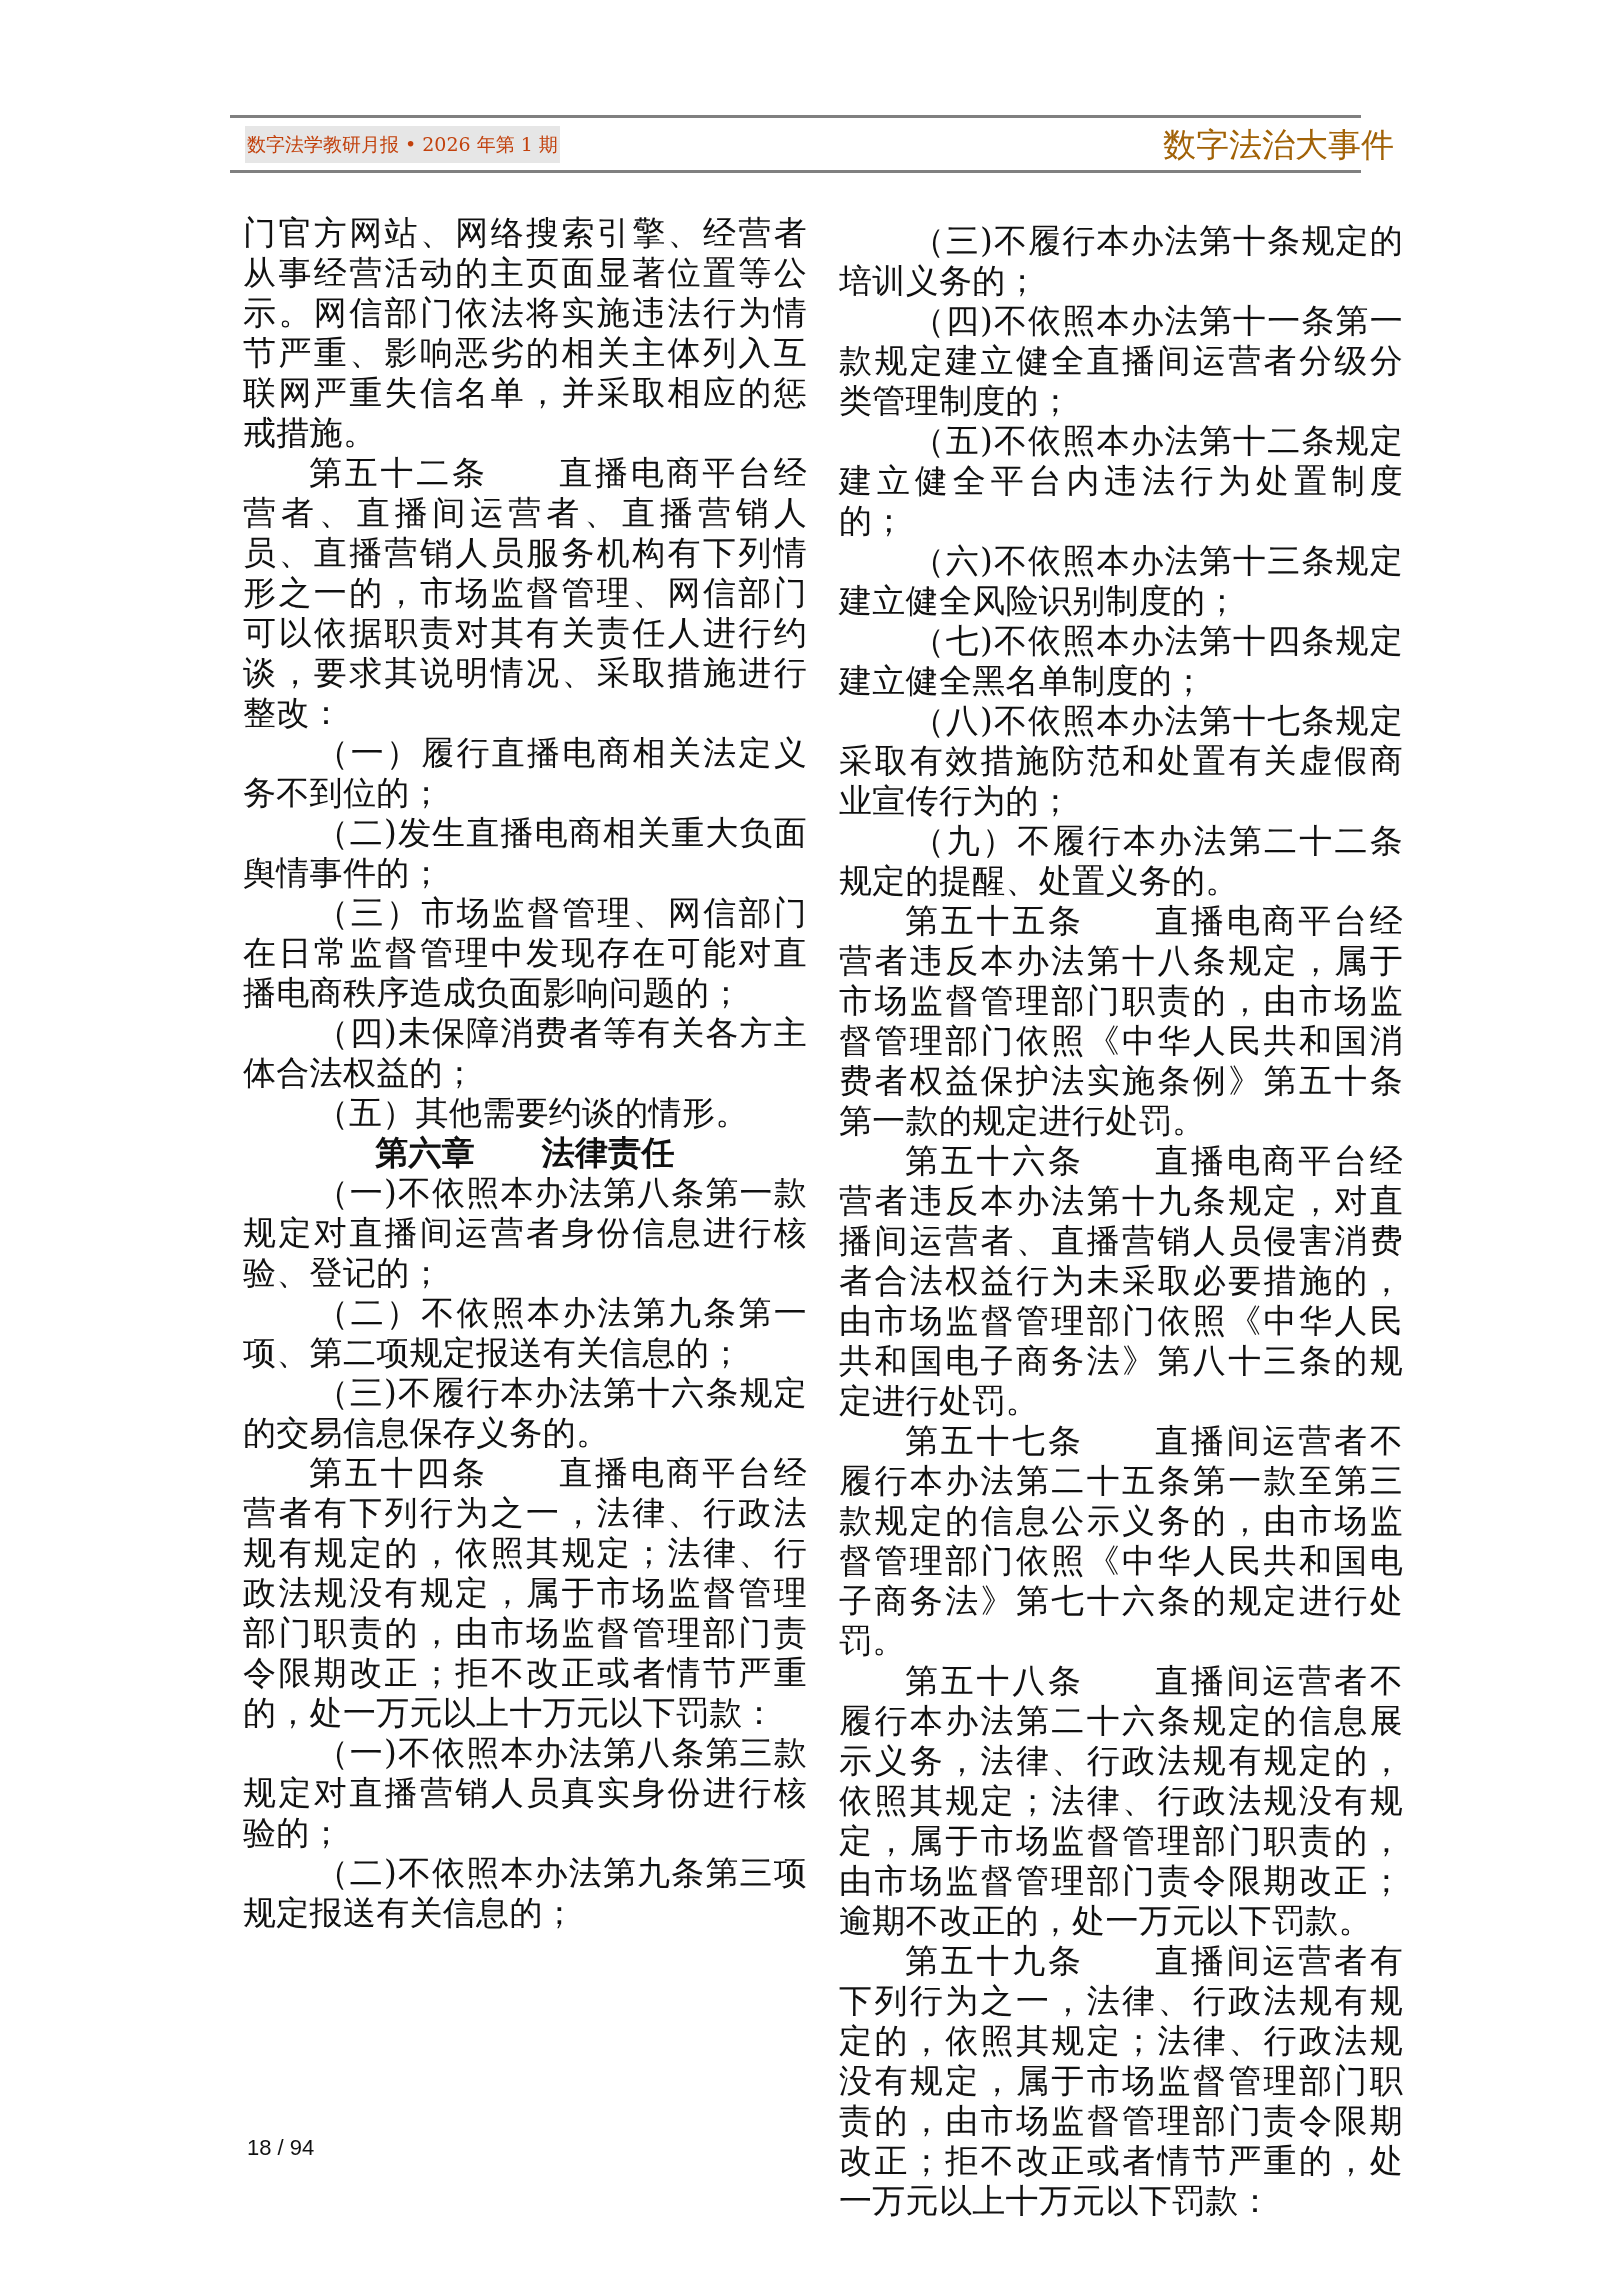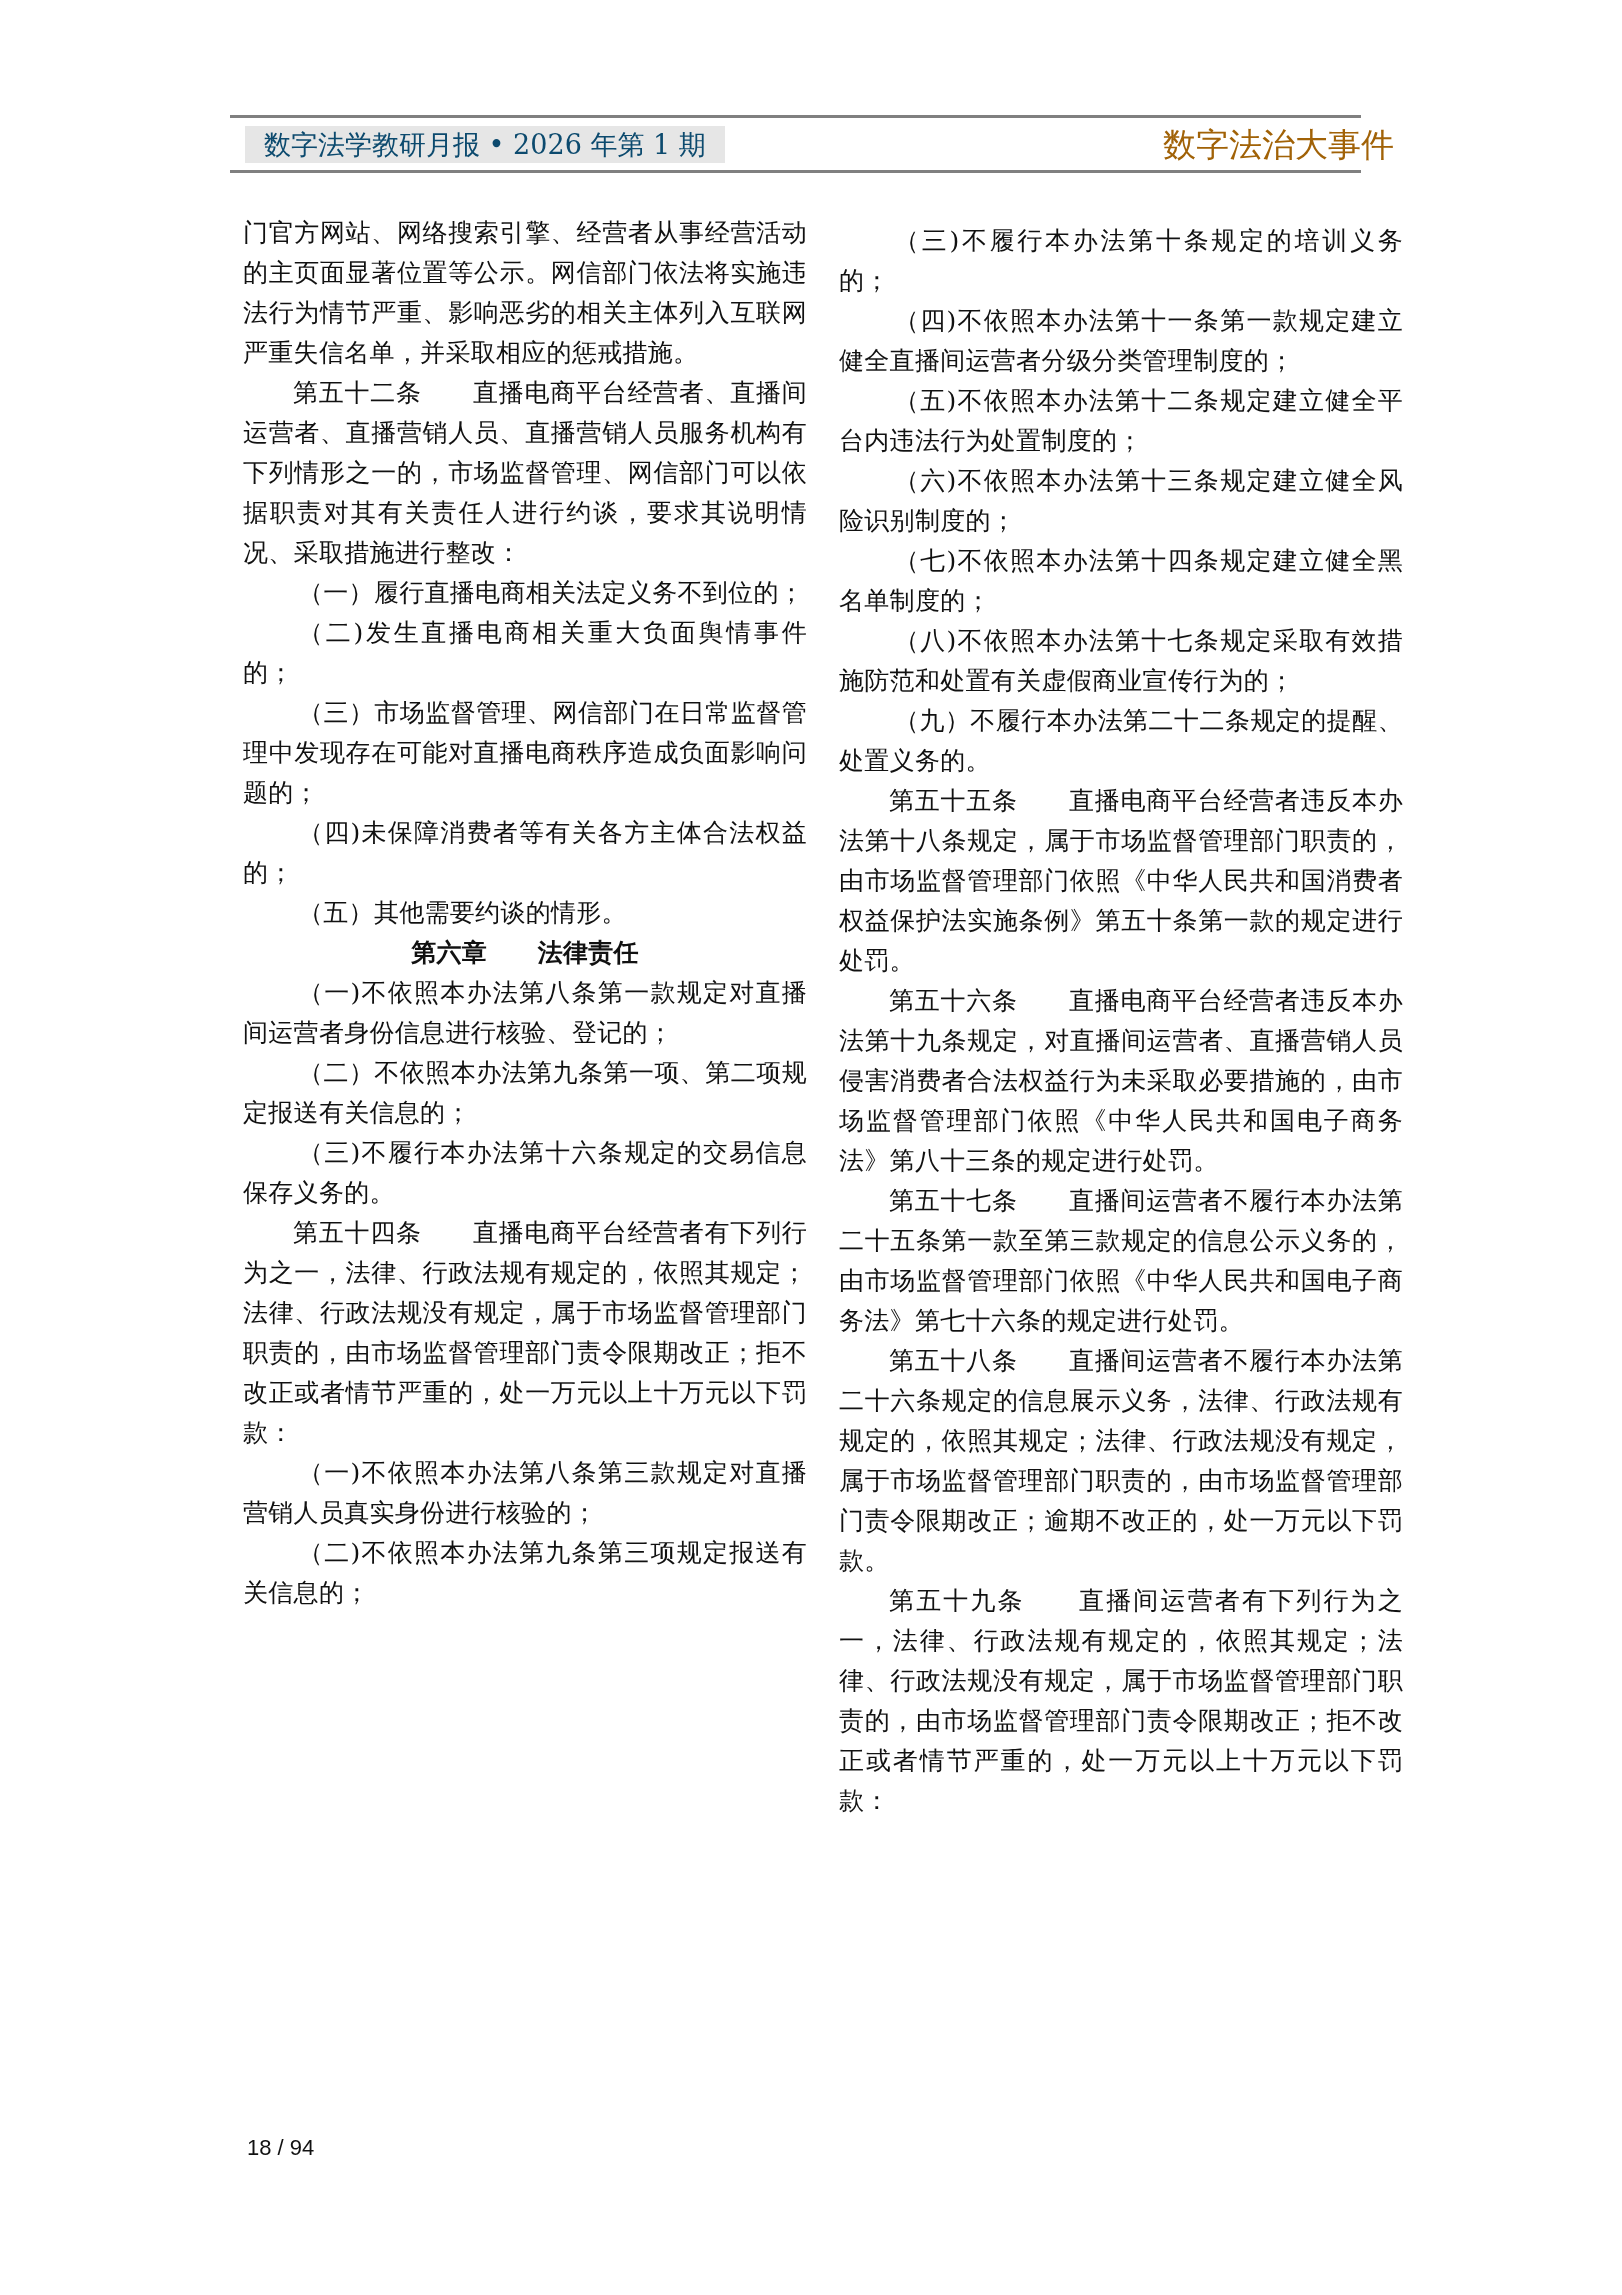--- a/index.html
+++ b/index.html
@@ -1,29 +1,29 @@
 <!DOCTYPE html>
 <html style="font-size:10.5px"><head>
 <meta charset="utf-8">
 <style>
   html, body { margin: 0; padding: 0; background: #ffffff; }
   body { width: 1623px; height: 2295px; position: relative; overflow: hidden;
          font-family: "DejaVu Serif", "Liberation Serif", serif; color: #111; }
   .rule { position: absolute; left: 230px; width: 1131px; height: 2.6px; background: #808080; }
   .rule.top { top: 115px; }
   .rule.bottom { top: 170px; }
-  .hdr-left { position: absolute; left: 245px; top: 126px; height: 37px; padding: 0 19px;
-              background: #e6e6e6; color: #0c4a6e; font-size: 27px; line-height: 37px;
+  .hdr-left { position: absolute; left: 245px; top: 126px; height: 37px; padding: 0 2px;
+              background: #e6e6e6; color: #c2410c; font-size: 19px; line-height: 37px;
               font-family: "DejaVu Serif", "Liberation Serif", serif; white-space: nowrap; }
   .hdr-right { position: absolute; left: 1163px; top: 126px; height: 37px; font-size: 33px;
                line-height: 37px; color: #a16207; white-space: nowrap; }
   .col { position: absolute; top: 213px; width: 564px; }
   .col.left { left: 243px; }
   .col.right { left: 839px; margin-top: 8px; }
-  .col p { margin: 0; font-size: 25px; line-height: 40px; text-align: justify;
+  .col p { margin: 0; font-size: 33px; line-height: 40px; text-align: justify;
            text-align-last: left; letter-spacing: 0.3px; }
   .col p.indent { text-indent: 2em; }
   .col p.sub { text-indent: 2.2em; }
   .col p.chapter { text-align: right; text-align-last: center; font-weight: bold; }
   .art-no { white-space: pre; }
   .footer { position: absolute; left: 247px; top: 2135px; font-size: 22px;
             font-family: "Liberation Sans", "DejaVu Sans", sans-serif; color: #111; }
 </style>
 </head>
 <body>

